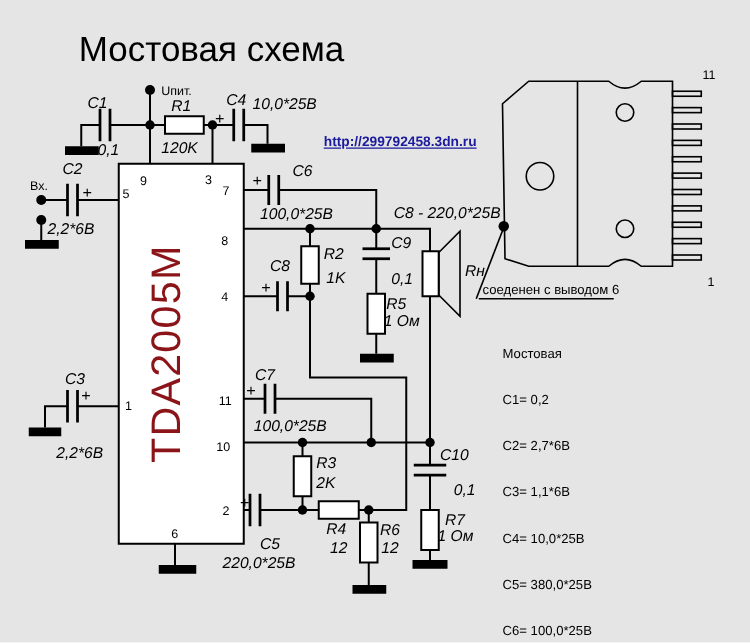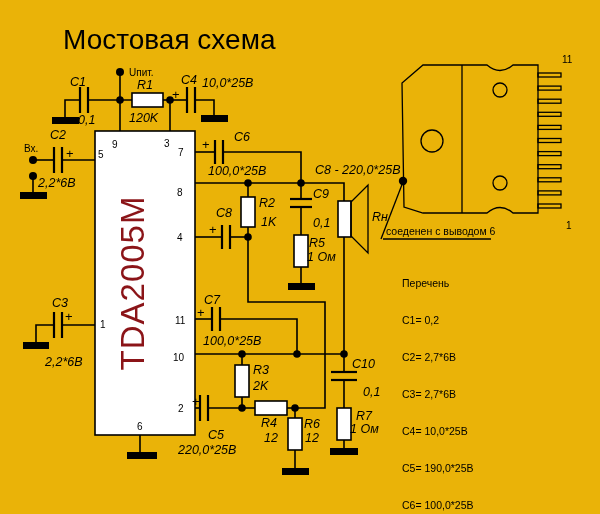--- a/index.html
+++ b/index.html
@@ -1,16 +1,16 @@
 <!DOCTYPE html>
 <html><head>
 <meta charset="utf-8">
 <style>
   html,body{margin:0;padding:0;background:#fff;}
-  #canvas{position:relative;width:600px;height:514px;background:#eab308;overflow:hidden;
+  #canvas{position:relative;width:600px;height:514px;background:#e5e5e5;overflow:hidden;
           font-family:"Liberation Sans",sans-serif;}
   svg{position:absolute;left:0;top:0;}
   svg text{fill:#000;font-family:"Liberation Sans",sans-serif;}
   .title{font-size:28px;}
   .lbl{font-style:italic;font-size:12.5px;}
   .sm{font-size:10px;}
   .pin{font-size:10px;}
   .plus{font-size:13px;}
   .note{font-size:10.5px;}
   .pkgnum{font-size:10px;}
@@ -234,28 +234,29 @@
     </g>
     <text class="pkgnum" x="562" y="63">11</text>
     <text class="pkgnum" x="566" y="229">1</text>
     <circle class="dot" cx="403" cy="181" r="4.2"></circle>
     <line class="thin" x1="403" y1="182" x2="381" y2="239"></line>
     <text class="note" x="386" y="235">соеденен с выводом 6</text>
     <line class="thin" x1="383" y1="239" x2="491" y2="239"></line>
   </g>
 </svg>
 
+  <a id="url-link" href="#">http://299792458.3dn.ru</a>
 
   <div id="parts">
-    <div>Перечень</div>
+    <div>Мостовая</div>
     <div>C1= 0,2</div>
     <div>C2= 2,7*6В</div>
-    <div>C3= 2,7*6В</div>
+    <div>C3= 1,1*6В</div>
     <div>C4= 10,0*25В</div>
-    <div>C5= 190,0*25В</div>
+    <div>C5= 380,0*25В</div>
     <div>C6= 100,0*25В</div>
     
     
     
     
     
     
     
     
     

